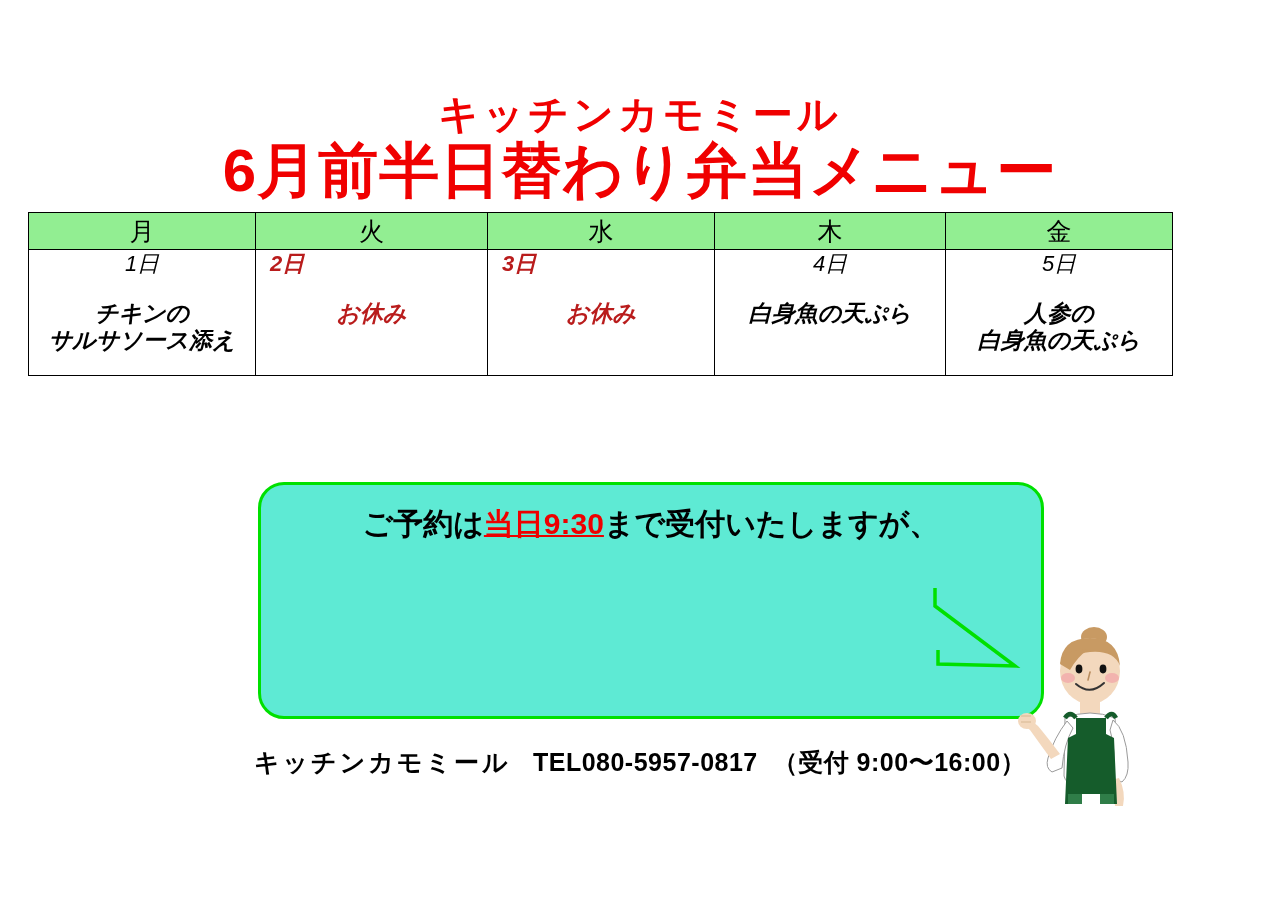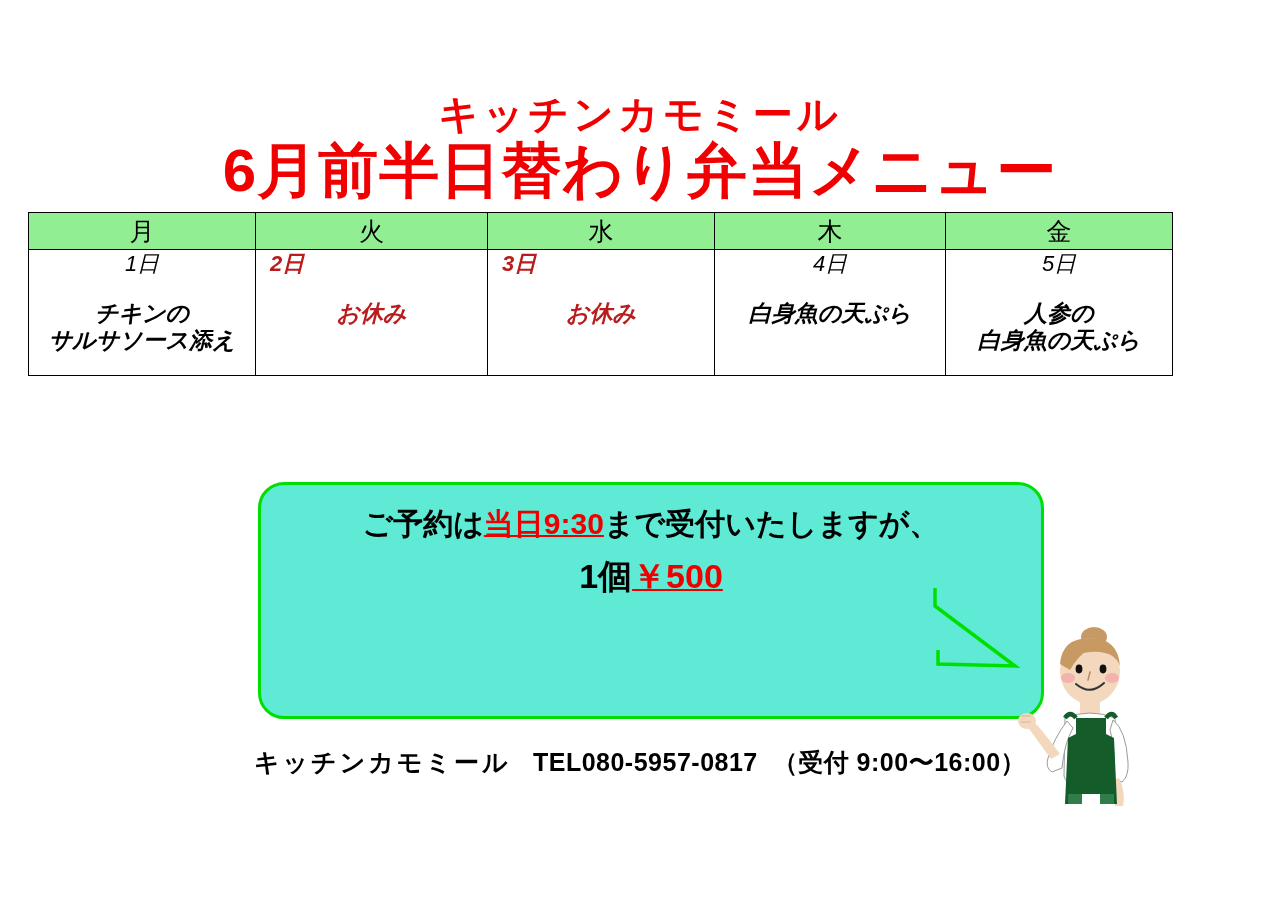--- a/index.html
+++ b/index.html
@@ -213,21 +213,20 @@
         <span class="dish">人参の
 白身魚の天ぷら</span>
       </td>
     </tr>
   </tbody>
 </table>
 
 <div class="bubble">
   <div class="bubble-text">
     <div class="bubble-line"><span>ご予約は</span><span class="hl">当日9:30</span><span>まで受付いたしますが、</span></div>
-    <div class="bubble-line price"><span>1個</span><span class="hl">￥500</span></div>
   </div>
 </div>
 
 <svg class="bubble-tail" viewBox="0 0 180 130" xmlns="http://www.w3.org/2000/svg">
   <path d="M 55 0 L 55 18 L 135 78 L 58 76 L 58 62" fill="none" stroke="#00e000" stroke-width="3.5" stroke-linejoin="miter" stroke-linecap="butt"></path>
 </svg>
 
 <div class="footer">
   <span class="shop">キッチンカモミール</span>&nbsp;&nbsp;&nbsp;<span>TEL080-5957-0817</span>&nbsp;&nbsp;<span>（受付 9:00〜16:00）</span>
 </div>

